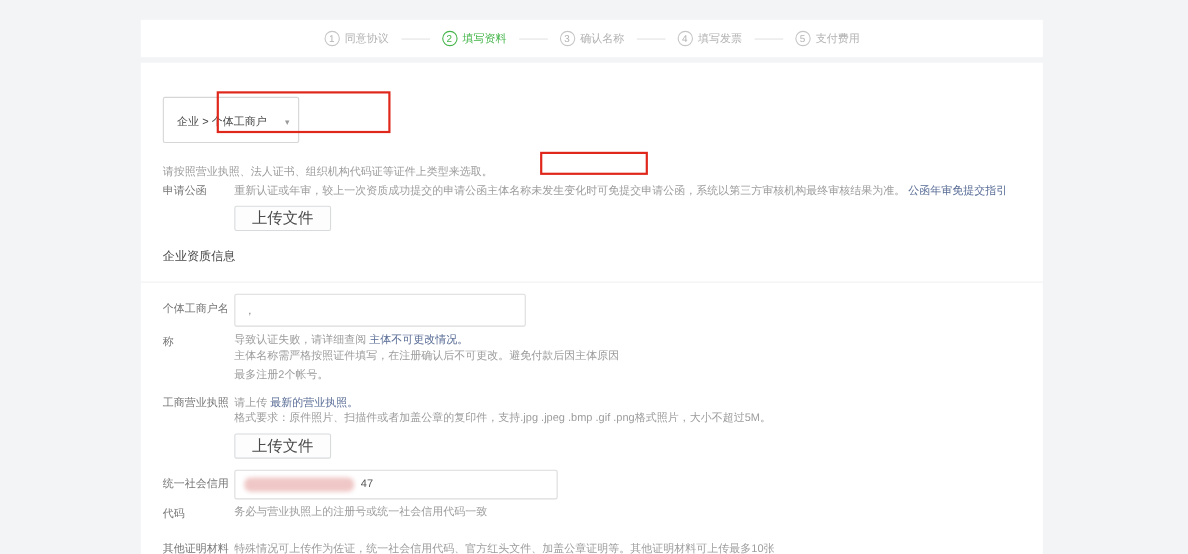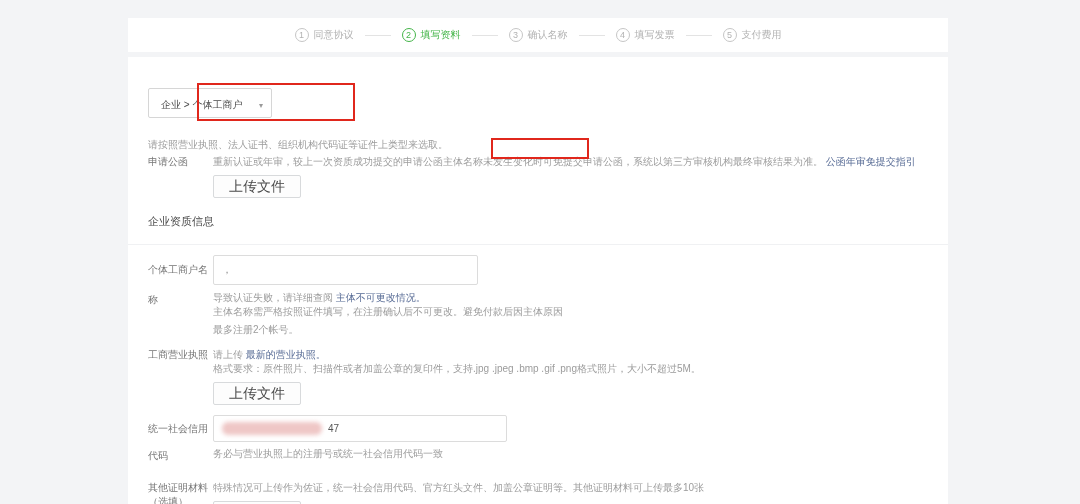--- a/index.html
+++ b/index.html
@@ -18,21 +18,21 @@
   .step-sep { width:26px; height:1px; background:#e3e3e3; margin:0 11px; }
 
   
   .panel { position:absolute; left:128px; top:57px; width:820px; height:447px;
     background:#fff; padding:31px 0 0 20px; }
   .row { display:flex; }
   .flabel { flex:0 0 65px; width:65px; font-size:10px; color:#757575; line-height:14px; padding-top:0; }
   .row-ctl .flabel { line-height:30px; }
   .rbody { flex:1; min-width:0; }
 
-  .selectbox { width:124px; height:30px; border:1px solid #d6d6d6; border-radius:2px;
+  .selectbox { width:124px; height:42px; border:1px solid #d6d6d6; border-radius:2px;
     background:#fff; display:flex; align-items:center; padding:4px 8px 0 12px;
     font-size:10px; color:#4a4a4a; cursor:pointer; }
   .selectbox .val { flex:1; }
   .caret { font-size:8px; color:#9a9a9a; }
 
   .hint { font-size:10px; color:#9c9c9c; margin-top:21px; line-height:12px; }
   .gtext { font-size:10px; color:#9c9c9c; line-height:14px; }
   .link { color:#576b95; cursor:pointer; text-decoration:none; }
 
   .upload-btn { display:inline-block; margin-top:6px; padding:0 15px; height:23px; line-height:21px;

